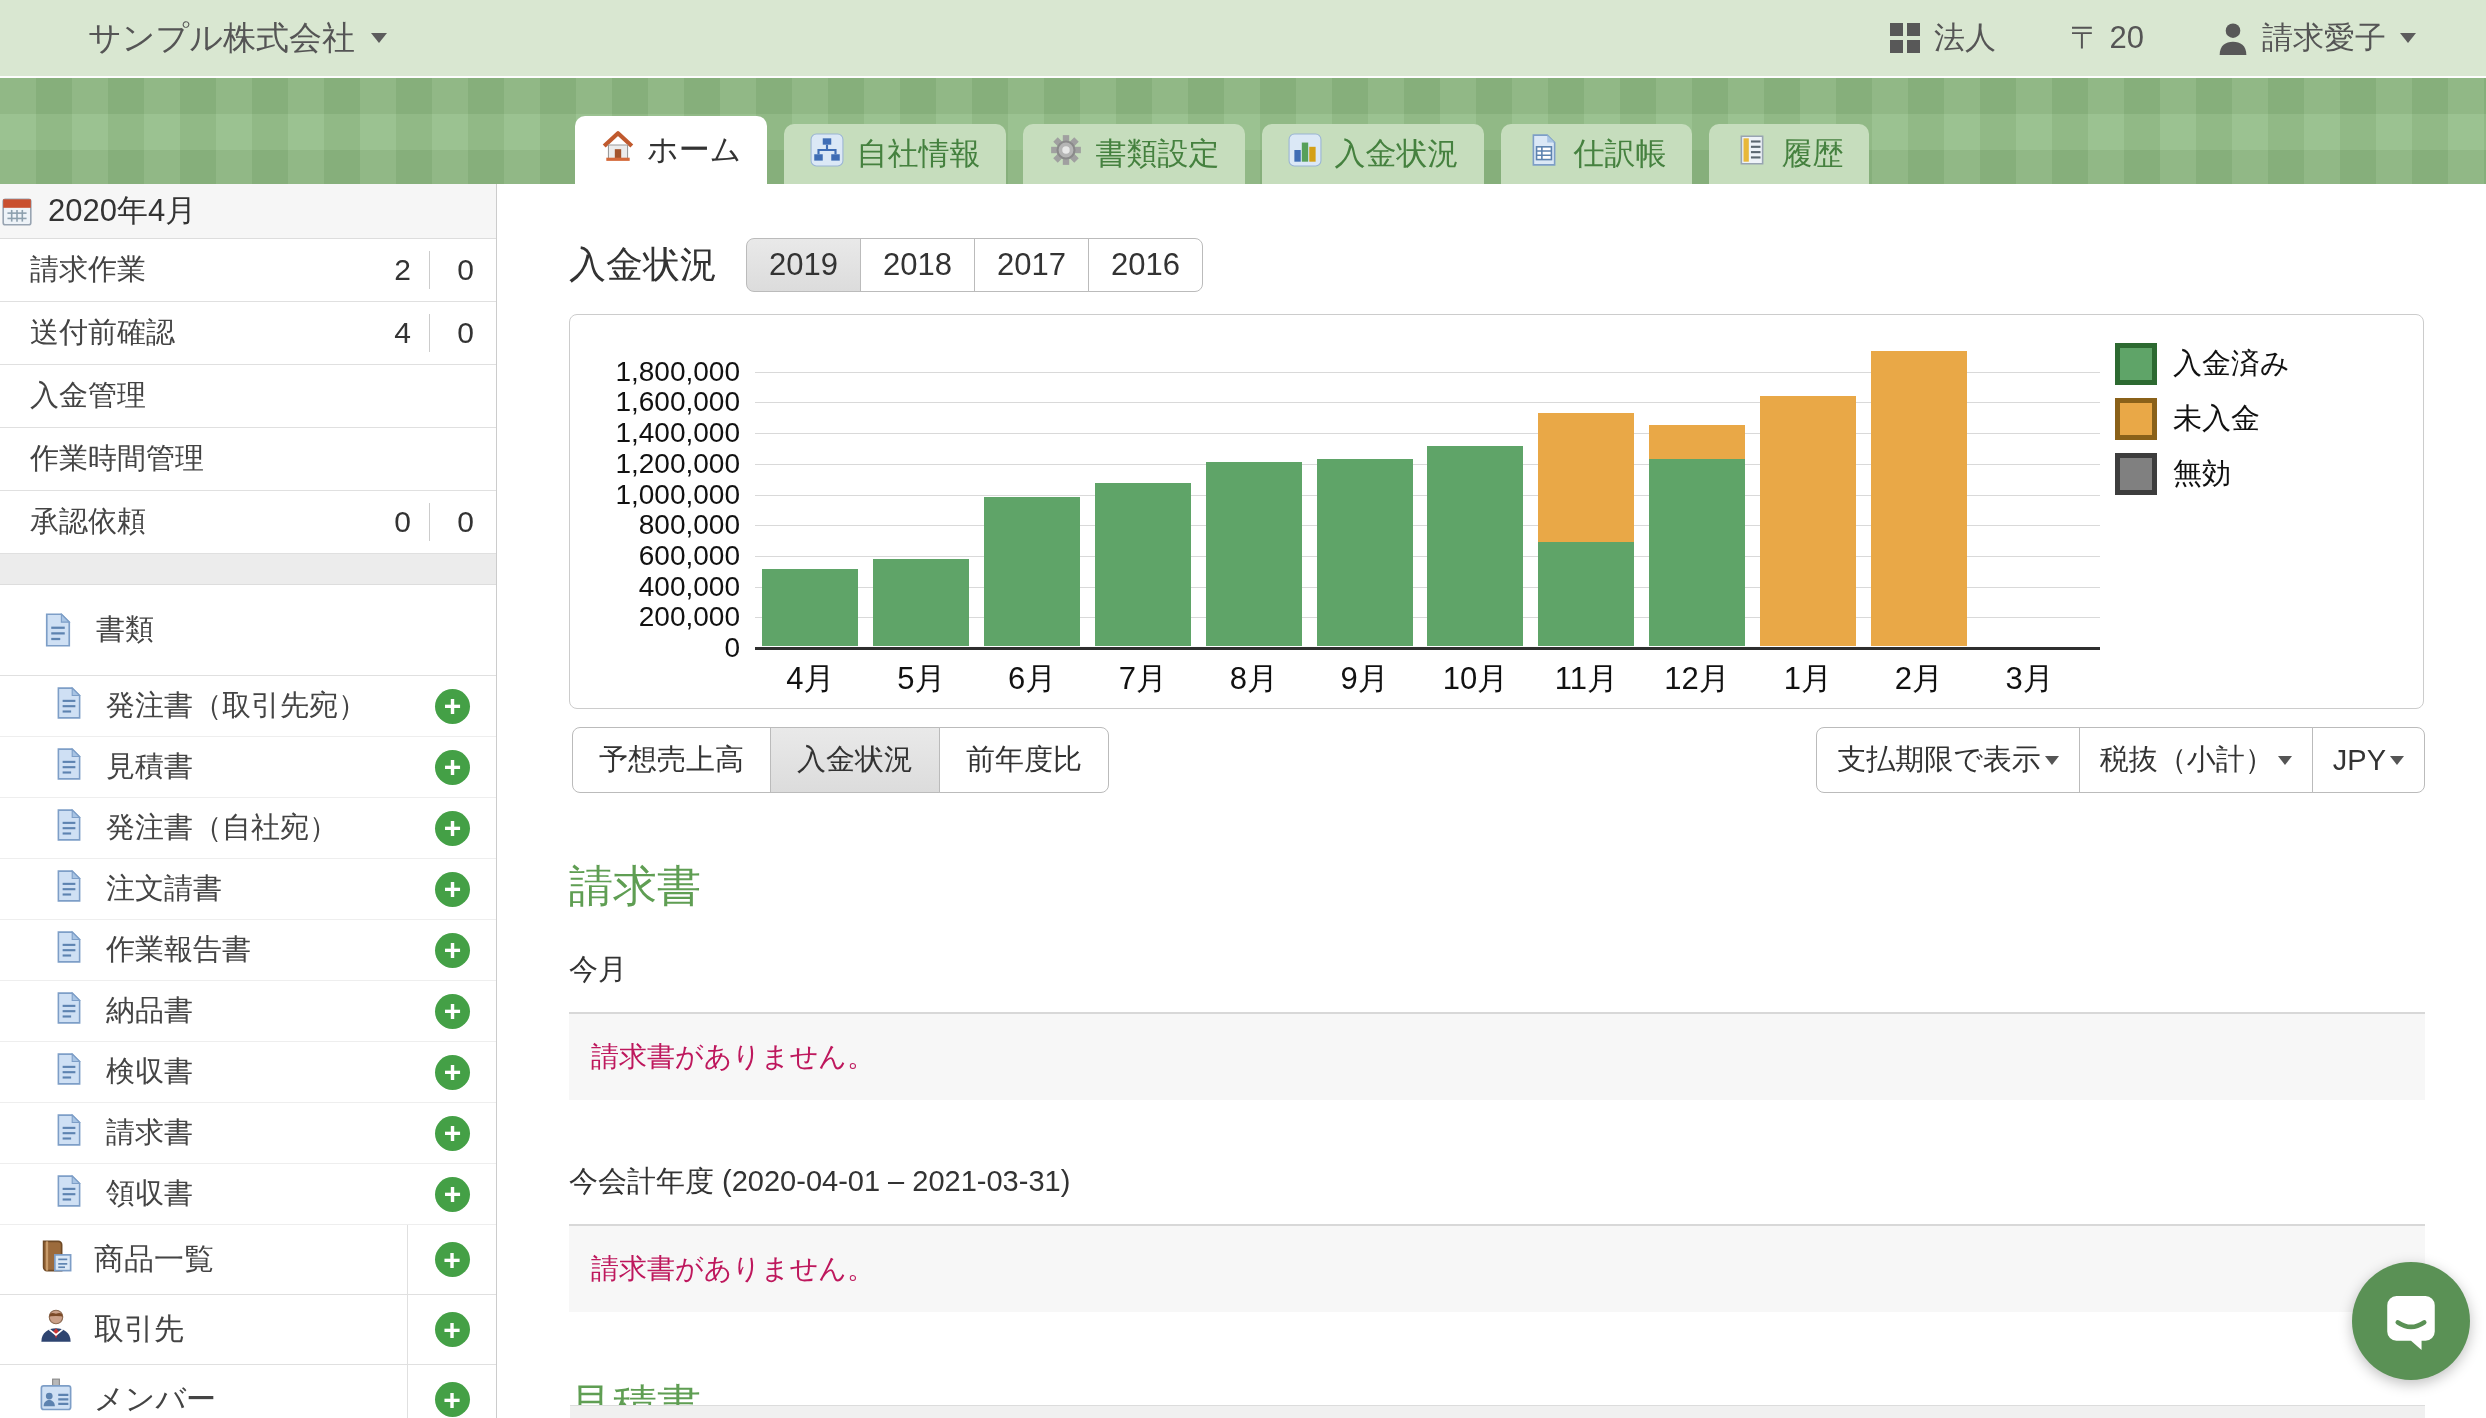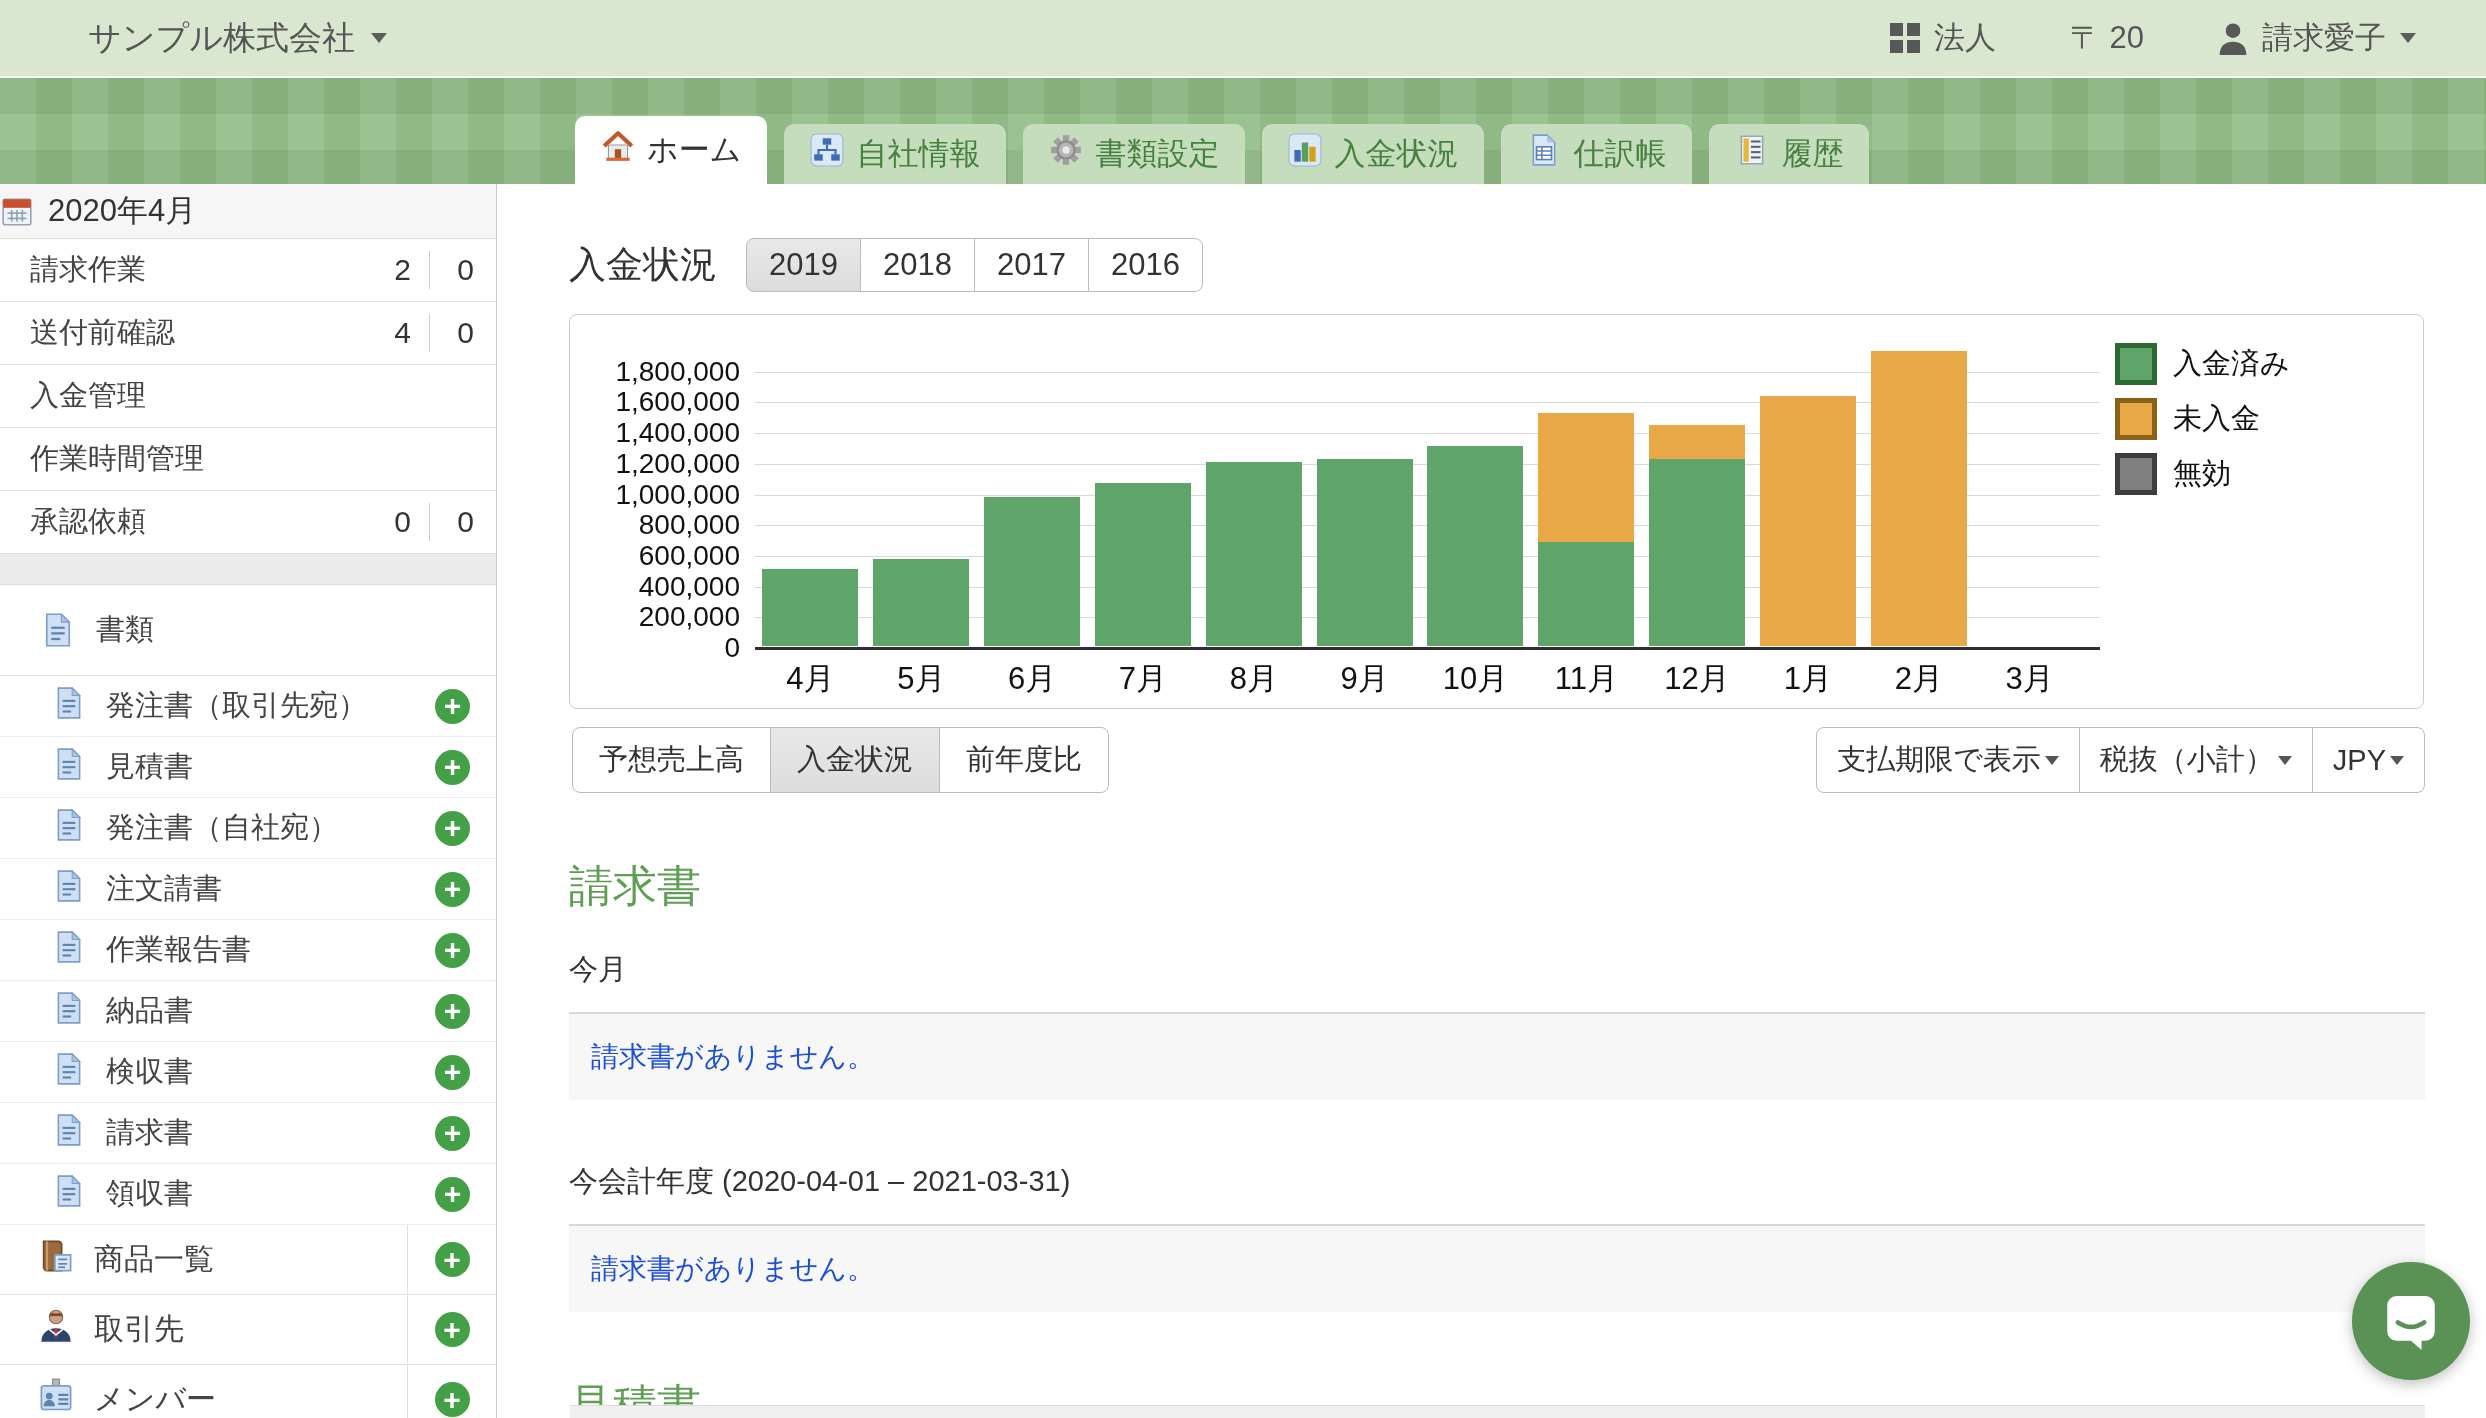--- a/index.html
+++ b/index.html
@@ -65,21 +65,21 @@
   .leg-lbl{font-size:29px;color:#111;}
 
   .controls-row{display:flex;justify-content:space-between;align-items:flex-start;margin-top:18px;}
   .view-btn{font-size:29px;padding:12px 26px;}
   .filt-btn{display:inline-flex;align-items:center;gap:4px;font-size:29px;padding:12px 20px;}
   .filt-btn .caret{border-top-color:#555;border-left-width:7px;border-right-width:7px;border-top-width:9px;}
 
   
   .sec-title{font-size:44px;color:#5f9e53;margin:64px 0 30px 0;font-weight:500;}
   .sub-label{font-size:29px;color:#333;margin:34px 0 22px 0;}
-  .empty-row{background:#f7f7f7;border-top:2px solid #d8d8d8;padding:24px 22px;font-size:28px;color:#1d4ed8;}
+  .empty-row{background:#f7f7f7;border-top:2px solid #d8d8d8;padding:24px 22px;font-size:28px;color:#be185d;}
   .bottom-band{position:absolute;left:570px;width:1855px;bottom:0;height:12px;background:#f0f0f0;border-top:1px solid #dcdcdc;}
 
   
   .chat-bubble{position:absolute;left:2352px;top:1262px;width:118px;height:118px;border-radius:50%;background:#5a9155;box-shadow:0 4px 14px rgba(0,0,0,.25);display:flex;align-items:center;justify-content:center;cursor:pointer;}
 </style>
 </head>
 <body>
 
 <div class="stage">
 

